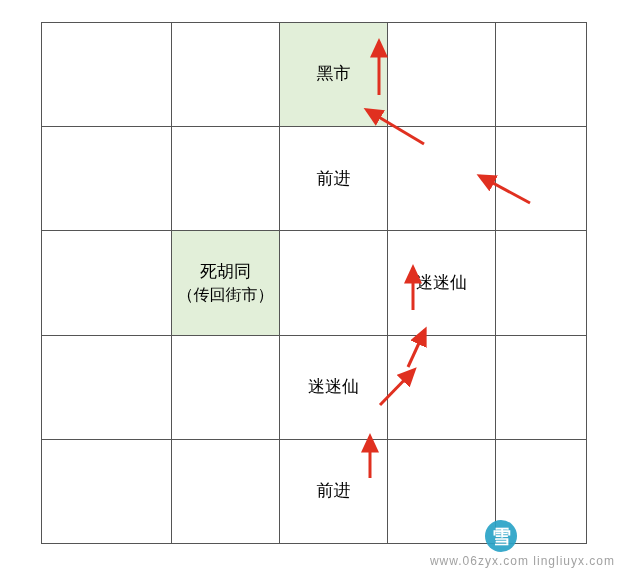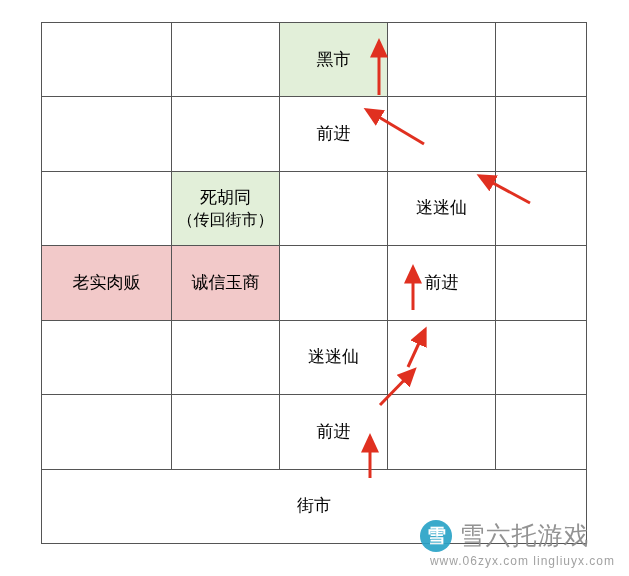--- a/index.html
+++ b/index.html
@@ -203,104 +203,70 @@
               <span>迷迷仙</span>
             </div>
           </td>
         <td>
             <div class="cell-inner">
               <span></span>
             </div>
           </td>
       </tr>
       <tr class="r-norm">
-        <td class="fill-pink">
-            <div class="cell-inner">
-              <span>老实肉贩</span>
-            </div>
-          </td>
-        <td class="fill-pink">
-            <div class="cell-inner">
-              <span>诚信玉商</span>
+        <td>
+            <div class="cell-inner">
+              <span></span>
+            </div>
+          </td>
+        <td>
+            <div class="cell-inner">
+              <span></span>
+            </div>
+          </td>
+        <td>
+            <div class="cell-inner">
+              <span>迷迷仙</span>
+            </div>
+          </td>
+        <td>
+            <div class="cell-inner">
+              <span></span>
+            </div>
+          </td>
+        <td>
+            <div class="cell-inner">
+              <span></span>
+            </div>
+          </td>
+      </tr>
+      <tr class="r-norm">
+        <td>
+            <div class="cell-inner">
+              <span></span>
             </div>
           </td>
         <td>
             <div class="cell-inner">
               <span></span>
             </div>
           </td>
         <td>
             <div class="cell-inner">
               <span>前进</span>
             </div>
           </td>
         <td>
             <div class="cell-inner">
               <span></span>
             </div>
           </td>
-      </tr>
-      <tr class="r-norm">
-        <td>
-            <div class="cell-inner">
-              <span></span>
-            </div>
-          </td>
-        <td>
-            <div class="cell-inner">
-              <span></span>
-            </div>
-          </td>
-        <td>
-            <div class="cell-inner">
-              <span>迷迷仙</span>
-            </div>
-          </td>
-        <td>
-            <div class="cell-inner">
-              <span></span>
-            </div>
-          </td>
-        <td>
-            <div class="cell-inner">
-              <span></span>
-            </div>
-          </td>
-      </tr>
-      <tr class="r-norm">
-        <td>
-            <div class="cell-inner">
-              <span></span>
-            </div>
-          </td>
-        <td>
-            <div class="cell-inner">
-              <span></span>
-            </div>
-          </td>
-        <td>
-            <div class="cell-inner">
-              <span>前进</span>
-            </div>
-          </td>
-        <td>
-            <div class="cell-inner">
-              <span></span>
-            </div>
-          </td>
-        <td>
-            <div class="cell-inner">
-              <span></span>
-            </div>
-          </td>
-      </tr>
-      <tr class="r-last">
-        <td colspan="5">
-            <div class="cell-inner">
-              <span>街市</span>
+        <td>
+            <div class="cell-inner">
+              <span></span>
             </div>
           </td>
       </tr>
     </tbody>
   </table>
 </div>
 
 <svg id="arrows" viewBox="0 0 629 576">
   <defs>
     <marker id="ah" markerWidth="7" markerHeight="7" refX="5.2" refY="3" orient="auto">
@@ -321,16 +287,15 @@
   <line x1="380" y1="405" x2="414" y2="370" stroke="#e03020" stroke-width="3" marker-end="url(#ah)"></line>
 
   <line x1="370" y1="478" x2="370" y2="437" stroke="#e03020" stroke-width="3" marker-end="url(#ah)"></line>
 </svg>
 
 <div id="watermark">
   <div id="wm-row">
     <div id="wm-logo">
         <span>雪</span>
       </div>
-    <div id="wm-text">雪六托游戏</div>
   </div>
   <div id="wm-url">www.06zyx.com    lingliuyx.com</div>
 </div>
 
 </body></html>

